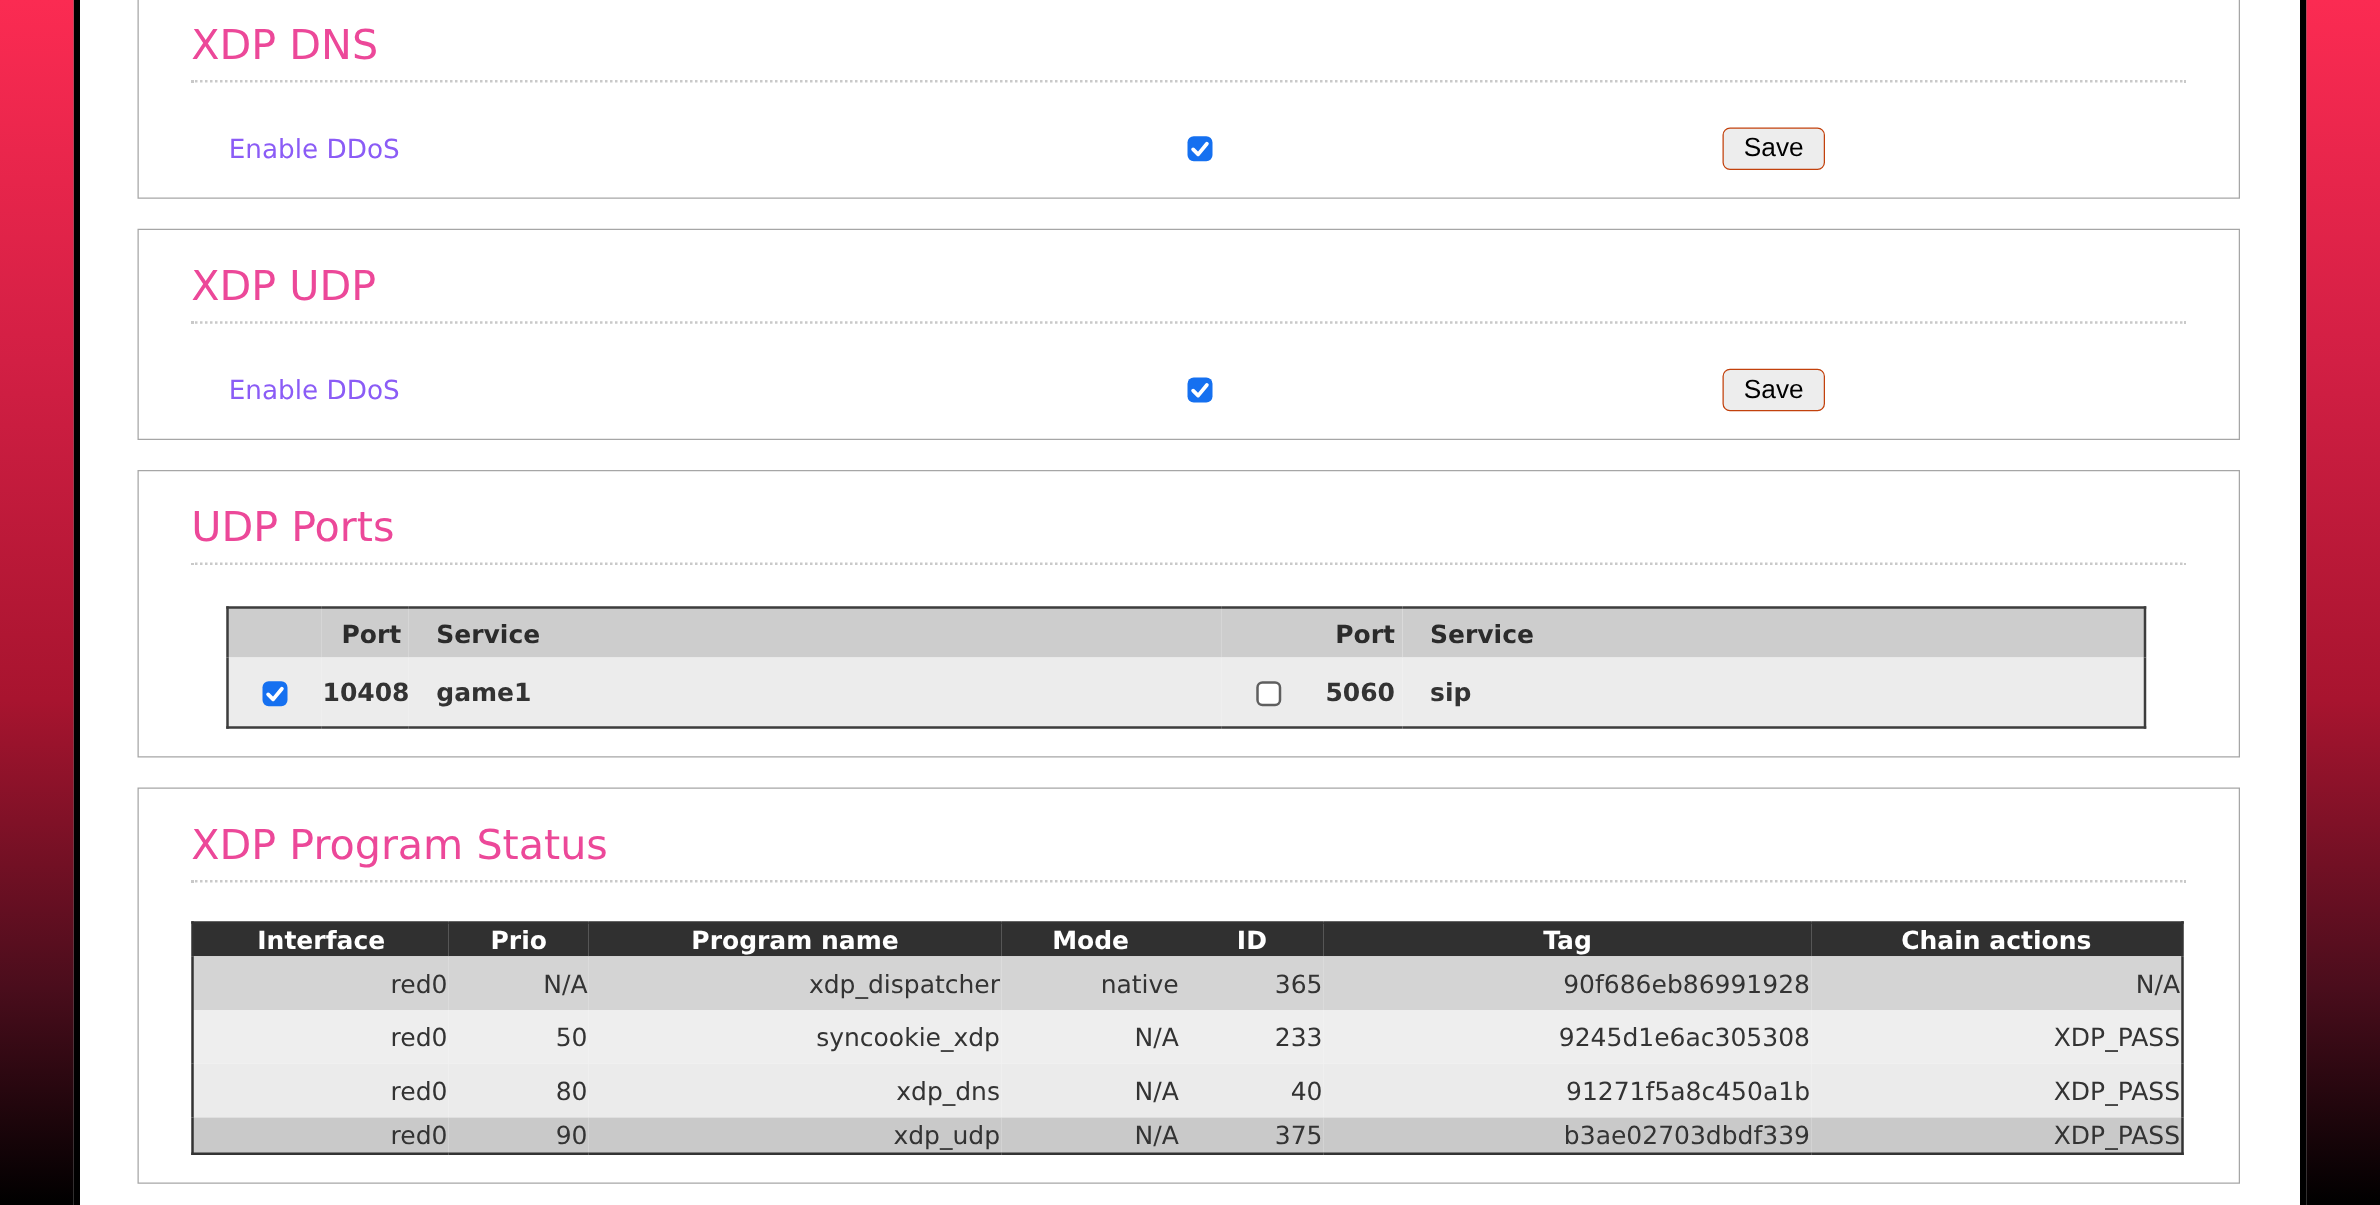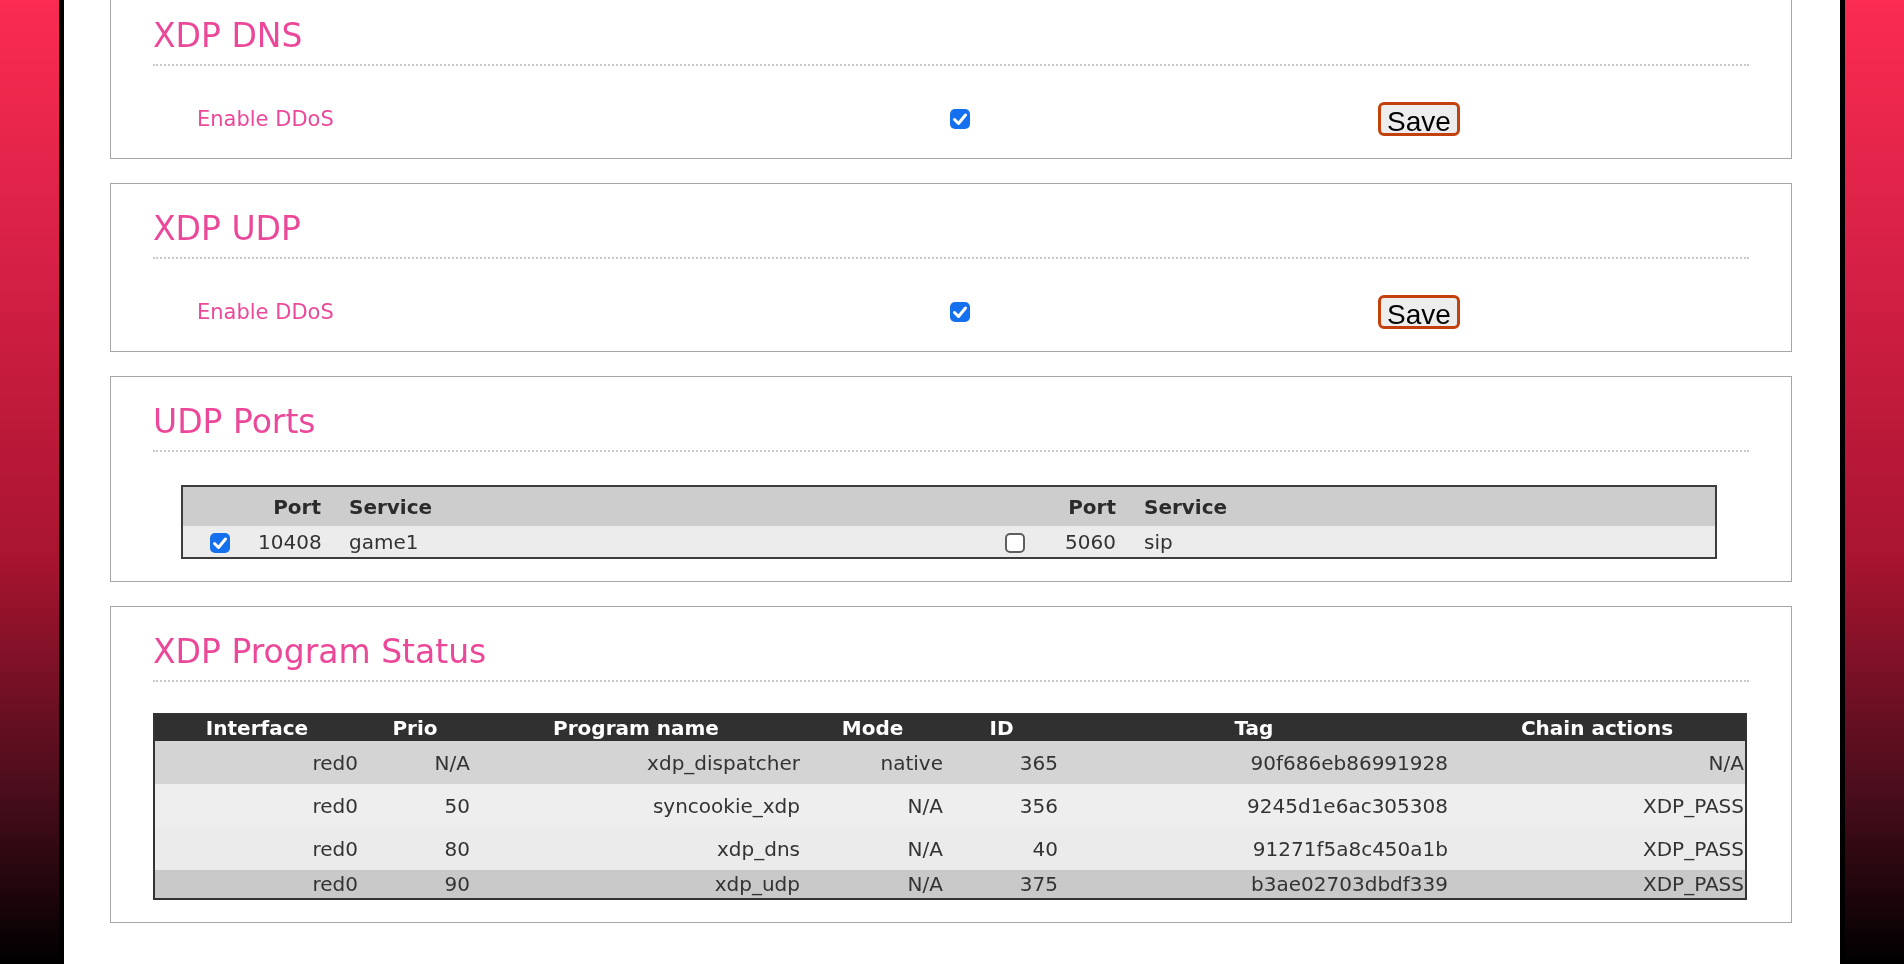--- a/index.html
+++ b/index.html
@@ -19,35 +19,35 @@
     background:linear-gradient(180deg,var(--side-strip-top) 0%,#d21f44 30%,var(--side-strip-mid) 58%,#4a0d1c 82%,var(--side-strip-bottom) 100%);}
   .strip.left{left:0;border-right:5px solid #000;}
   .strip.right{right:0;border-left:5px solid #000;}
 
   main{margin:-10px 71px 0 69px;}
   .card{margin:0 41px 24px 41px;border:1px solid #a6a6a6;background:#fff;padding:28px 42px 22px 42px;}
   h2.section-title{margin:0;font-size:33px;line-height:33px;font-weight:500;color:#ec4899;}
   .divider{border-bottom:2px dotted #c9c9c9;margin-top:12px;height:0;}
 
   .setting-row{position:relative;margin-top:36px;height:34px;}
-  .setting-label{position:absolute;left:44px;top:50%;transform:translateY(-50%);font-size:21px;color:#ec4899;}
+  .setting-label{position:absolute;left:30px;top:50%;transform:translateY(-50%);font-size:21px;color:#8b5cf6;}
   .setting-row .cb{position:absolute;left:797px;top:7px;}
   .save-btn{position:absolute;left:1225px;top:0;width:82px;height:34px;
-    font-family:"Liberation Sans",sans-serif;font-size:28px;color:#000;
-    background:#ededed;border:3px solid #c2410c;border-radius:6px;cursor:pointer;}
+    font-family:"Liberation Sans",sans-serif;font-size:21px;color:#000;
+    background:#ededed;border:1px solid #c2410c;border-radius:6px;cursor:pointer;}
 
   .cb{display:inline-block;width:20px;height:20px;border-radius:5px;vertical-align:middle;}
   .cb.unchecked{background:#fff;border:2px solid #5f5f5f;}
   .cb.checked{background:var(--checkbox-blue);border:none;}
   .cb svg{display:block;width:20px;height:20px;}
 
   table{border-collapse:collapse;table-layout:fixed;font-size:20px;color:#333;}
   .udp-table{margin:33px 0 0 28px;width:1534px;border:2px solid #3d3d3d;}
   .udp-table th{height:40px;font-weight:bold;color:#2b2b2b;}
-  .udp-table td{height:32px;}
+  .udp-table td{height:56px;font-weight:bold;}
   .udp-table .port{text-align:right;padding-right:6px;}
   .udp-table .svc{text-align:left;padding-left:22px;}
   .udp-table .cbcell{text-align:center;}
   tr.shade-dark{background:#cdcdcd;}
   tr.shade-light{background:#ececec;}
 
   .status-table{margin:31px 0 0 0;width:1592px;border:2px solid #333;}
   .status-table thead th{background:var(--status-header-bg);color:#fff;font-weight:bold;height:24px;text-align:center;}
   .status-table td{padding-left:12px;height:43px;text-align:right;}
   .status-table tr.r1{background:#d4d4d4;}
@@ -167,21 +167,21 @@
           <td>native</td>
           <td>365</td>
           <td>90f686eb86991928</td>
           <td>N/A</td>
         </tr>
         <tr class="r2">
           <td>red0</td>
           <td>50</td>
           <td>syncookie_xdp</td>
           <td>N/A</td>
-          <td>356</td>
+          <td>233</td>
           <td>9245d1e6ac305308</td>
           <td>XDP_PASS</td>
         </tr>
         <tr class="r3">
           <td>red0</td>
           <td>80</td>
           <td>xdp_dns</td>
           <td>N/A</td>
           <td>40</td>
           <td>91271f5a8c450a1b</td>

